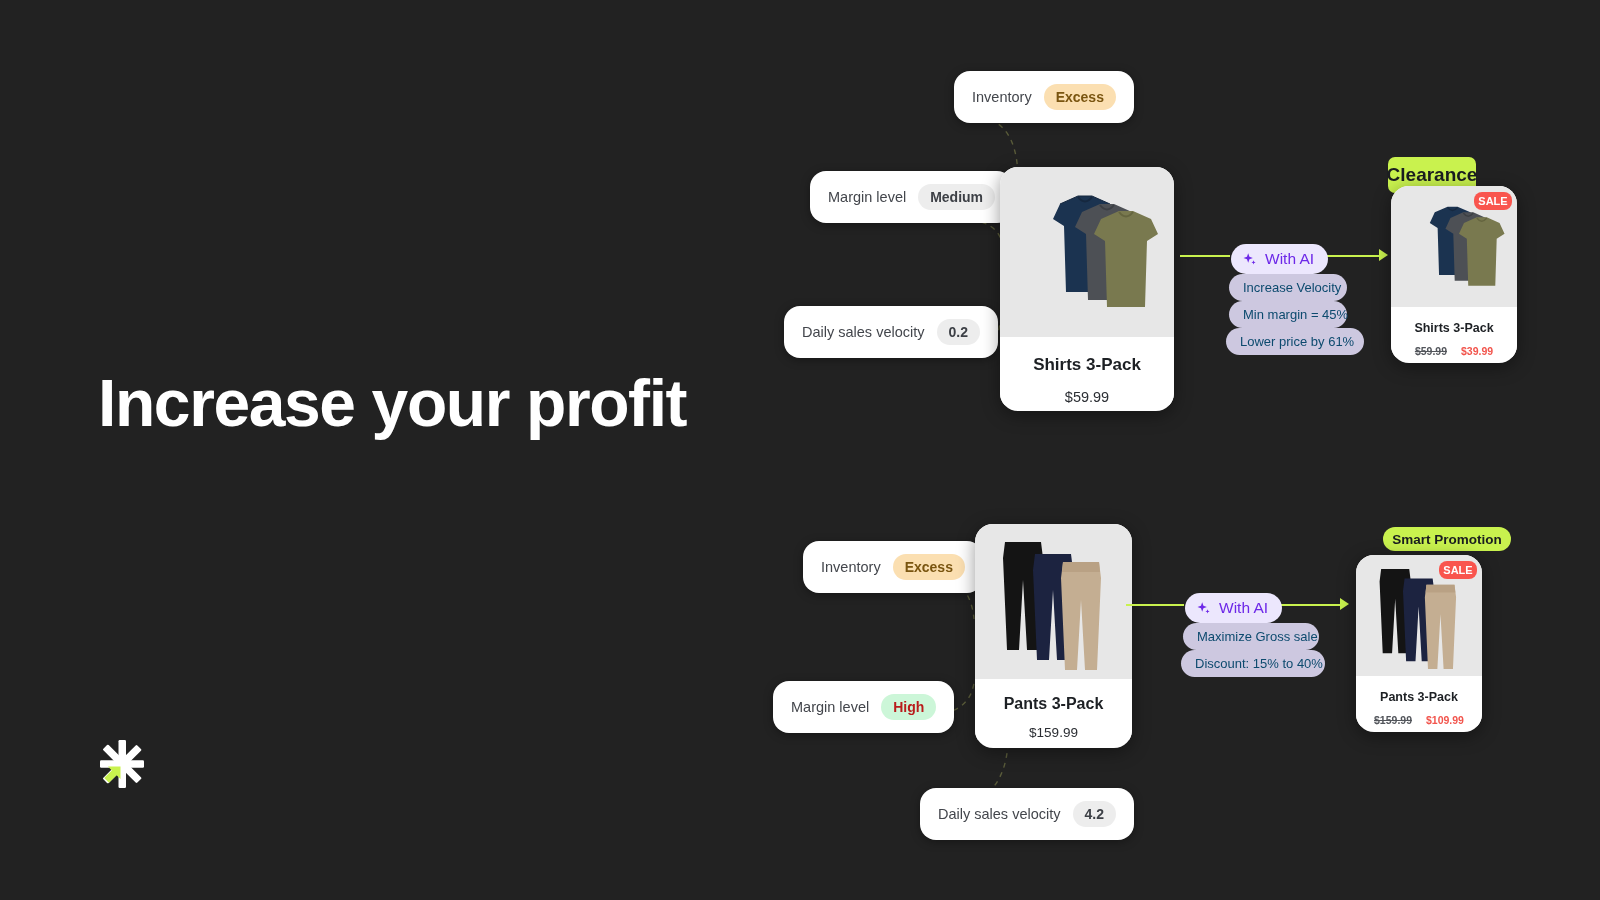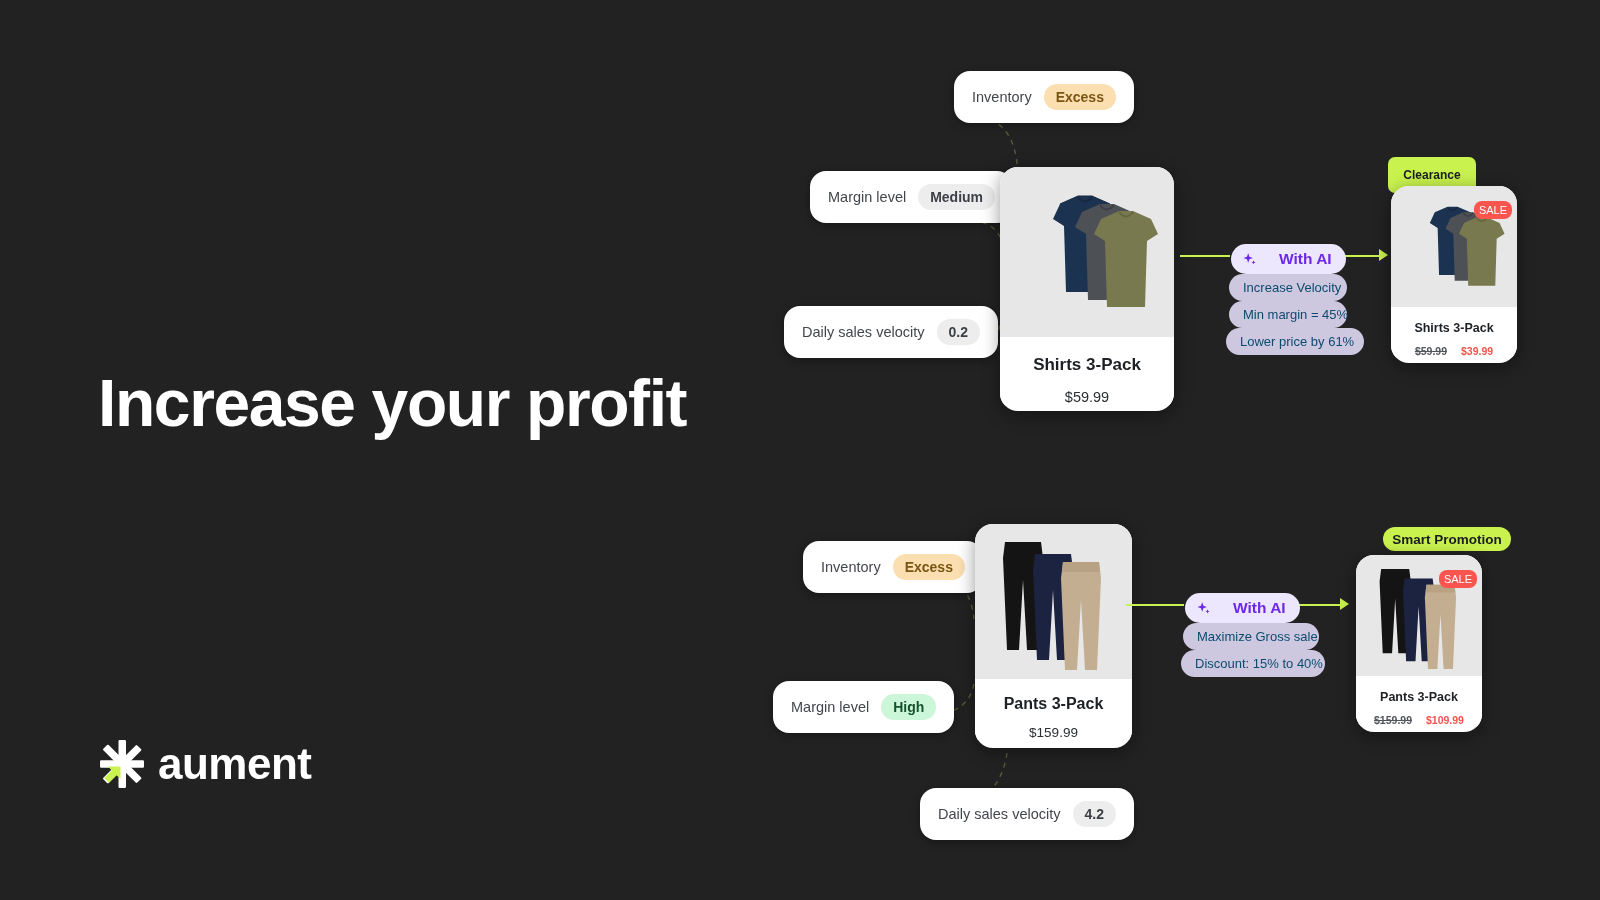--- a/index.html
+++ b/index.html
@@ -34,62 +34,62 @@
     box-shadow: 0 2px 10px rgba(0,0,0,.35);
     white-space: nowrap;
   }
   .chip-label { font-size: 14.5px; color: #43464c; }
   .chip-value {
     font-size: 14px; font-weight: 600;
     border-radius: 999px; padding: 5px 12px;
   }
   .v-neutral { background: #ededed; color: #3d4046; }
   .v-excess  { background: #fbdfb1; color: #7a5510; }
-  .v-high    { background: #ccf6d8; color: #14532d; }
+  .v-high    { background: #ccf6d8; color: #b91c1c; }
 
   
   .card {
     position: absolute;
     background: #ffffff;
     border-radius: 18px;
     overflow: hidden;
     box-shadow: 0 4px 18px rgba(0,0,0,.4);
   }
   .card-img { position: relative; background: #e7e7e7; width: 100%; }
   .card-body { text-align: center; background:#fff; }
   .card-title { font-weight: 700; color: #1d2024; }
   .card-price { color: #2b2e33; }
   .price-row { display:flex; align-items:center; justify-content:center; gap: 14px; }
   .price-old { color: #52555b; text-decoration: line-through; font-weight: 600; }
   .price-new { color: #f2544c; font-weight: 600; }
 
   .sale-badge {
     position: absolute;
     background: #f9554e; color: #ffffff;
-    font-weight: 400; border-radius: 8px;
-    display:flex; align-items:center; justify-content:center;margin-top:9px;
+    font-weight: 700; border-radius: 8px;
+    display:flex; align-items:center; justify-content:center;
   }
 
   
   .top-badge {
     position: absolute;
     background: #c9f24e; color: #1a1d20;
     border-radius: 999px; font-weight: 600;
     display:flex; align-items:center; justify-content:center;
     white-space: nowrap;
   }
 
   
   .ai-badge {
     position: absolute;
     background: #ece7fd;
     border-radius: 999px;
-    display:flex; align-items:center; gap:22px;
+    display:flex; align-items:center; gap:8px;
     padding: 6px 14px 6px 11px;
-    color: #6d28e8; font-weight: 700;
+    color: #6d28e8; font-weight: 400;
     white-space: nowrap;
     z-index: 5;
   }
   .ai-tag {
     position: absolute;
     background: #cdc8e0; color: #0c4a6e;
     border-radius: 999px;
     padding: 6px 14px;
     font-size: 13px;
     white-space: nowrap;
@@ -116,21 +116,20 @@
       <svg width="44" height="48" viewBox="0 0 44 48">
         <g fill="#ffffff">
           <rect x="18.5" y="0" width="7.5" height="48" rx="1.2"></rect>
           <rect x="0" y="20.2" width="44" height="7.5" rx="1.2" transform="translate(0,0)"></rect>
           <rect x="18.5" y="0" width="7.5" height="48" rx="1.2" transform="rotate(45 22 24)"></rect>
           <rect x="18.5" y="0" width="7.5" height="48" rx="1.2" transform="rotate(-45 22 24)"></rect>
         </g>
         <path d="M20.5 26.5 L20.5 39 L16.6 35.2 L9.0 42.8 L4.2 38.0 L11.8 30.4 L8.0 26.5 Z" fill="#c9f24e"></path>
       </svg>
     </span>
-    <span class="logo-word">aument</span>
   </div>
 
   <svg class="dashline" style="left:940px; top:110px; width:120px; height:300px;">
     <path d="M40 8 C 70 10, 78 40, 78 70" stroke="#5a5c3a" stroke-width="1.4" fill="none" stroke-dasharray="5 5"></path>
     <path d="M22 108 C 58 112, 62 126, 62 140" stroke="#5a5c3a" stroke-width="1.4" fill="none" stroke-dasharray="5 5"></path>
     <path d="M8 242 C 48 244, 58 232, 60 212" stroke="#5a5c3a" stroke-width="1.4" fill="none" stroke-dasharray="5 5"></path>
   </svg>
 
   <div class="chip" style="left:954px; top:71px;">
     <span class="chip-label">Inventory</span>
@@ -182,21 +181,21 @@
           <path d="M12.3 8.9 L12.9 10.5 L14.5 11.1 L12.9 11.7 L12.3 13.3 L11.7 11.7 L10.1 11.1 L11.7 10.5 Z" fill="#6d28e8"></path>
         </svg>
     </span>
     <span>With AI</span>
   </div>
 
   <div class="ai-tag" style="left:1229px; top:274px; width:118px;">Increase Velocity</div>
   <div class="ai-tag" style="left:1229px; top:301px; width:118px;">Min margin = 45%</div>
   <div class="ai-tag" style="left:1226px; top:328px; width:138px;">Lower price by 61%</div>
 
-  <div class="top-badge" style="left:1388px; top:157px; width:88px; height:36px; font-size:12px;border-radius:7px;">Clearance</div>
+  <div class="top-badge" style="left:1388px; top:157px; width:88px; height:36px; font-size:19px;border-radius:7px;">Clearance</div>
 
   <div class="card" style="left:1391px; top:186px; width:126px; height:177px;">
     <div class="card-img" style="height:121px;">
       <svg width="126" height="121" viewBox="0 0 174 170">
         <g>
           <path d="M60 37 L78 29 L92 29 L110 37 L117 52 L106 59 L104 125 L66 125 L64 59 L53 52 Z" fill="#1b3350"></path>
           <path d="M78 30 q7 9 14 0" fill="none" stroke="#16283f" stroke-width="2"></path>
         </g>
         <g>
           <path d="M82 45 L100 37 L114 37 L132 45 L139 60 L128 67 L126 133 L88 133 L86 67 L75 60 Z" fill="#4d5055"></path>

